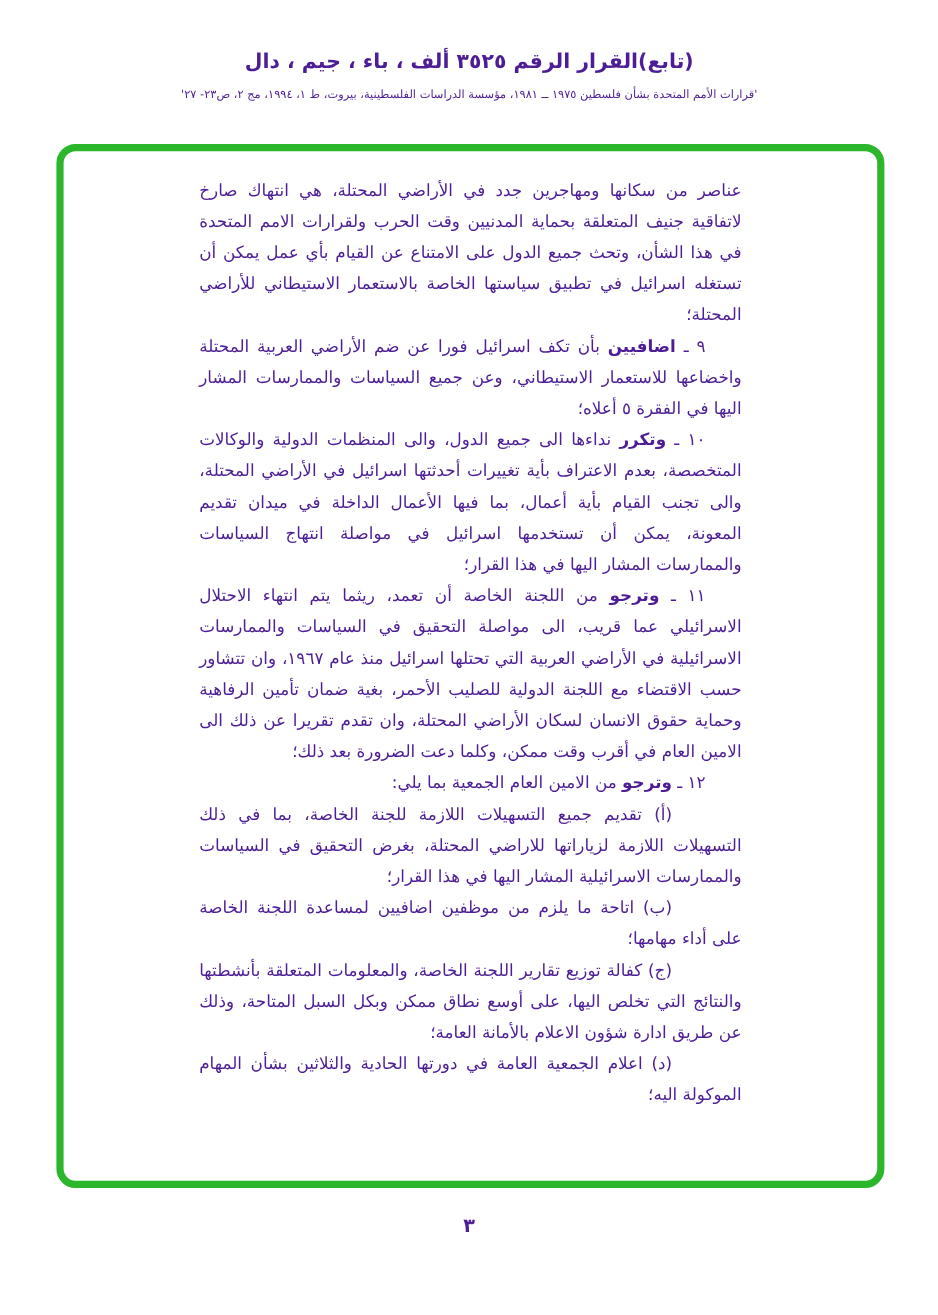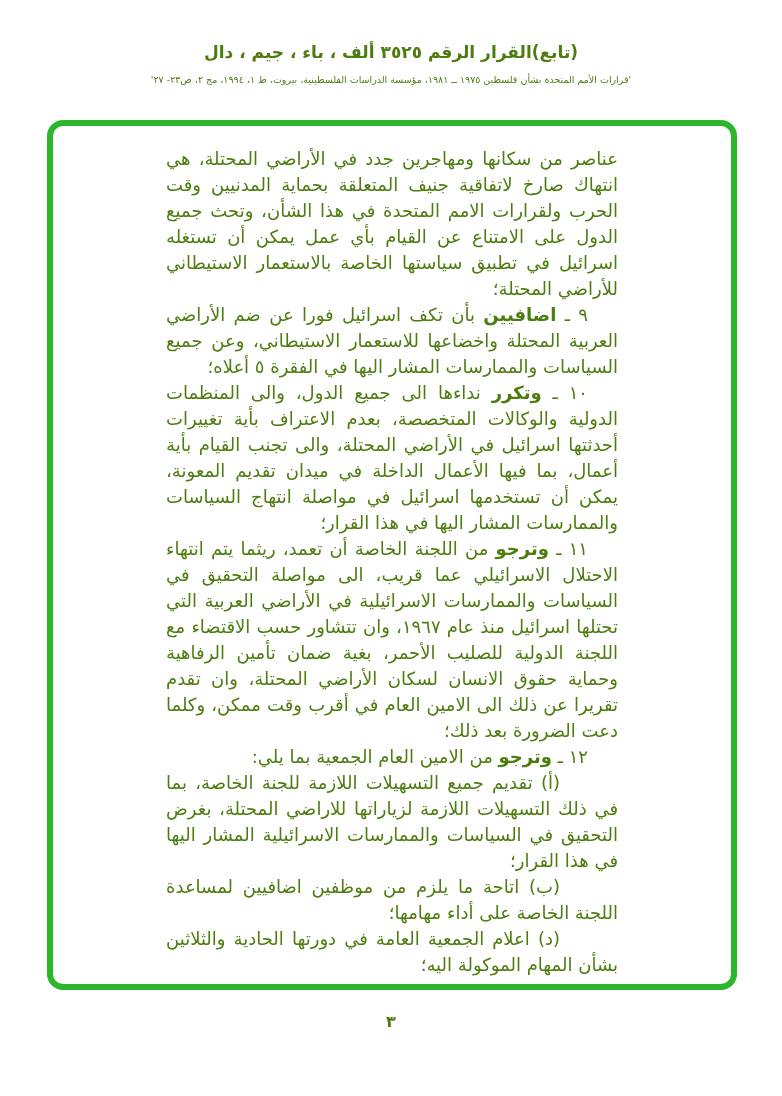--- a/index.html
+++ b/index.html
@@ -6,21 +6,21 @@
     margin: 0;
     padding: 0;
     background: #ffffff;
   }
   .page {
     position: relative;
     width: 782px;
     height: 1096px;
     background: #ffffff;
     font-family: "DejaVu Sans", sans-serif;
-    color: #4d7c0f;
+    color: #4c1d95;
     overflow: hidden;
   }
   .doc-header {
     position: absolute;
     top: 42px;
     left: 0;
     width: 100%;
     text-align: center;
     direction: rtl;
   }
@@ -43,21 +43,21 @@
     box-sizing: border-box;
     border: 6px solid #2cb62c;
     border-radius: 16px;
     background: #ffffff;
   }
   .text-column {
     width: 452px;
     margin: 20px auto 0 auto;
     direction: rtl;
     text-align: justify;
-    font-size: 18px;
+    font-size: 14px;
     line-height: 26px;
   }
   .para {
     margin: 0;
   }
   .para.indent { text-indent: 30px; }
   .para.indent-deep { text-indent: 58px; }
   .para b { font-weight: bold; }
   .doc-footer {
     position: absolute;
@@ -92,20 +92,21 @@
       <p class="para indent"><span>١٠ ـ </span><b>وتكرر</b><span> نداءها الى جميع الدول، والى المنظمات الدولية والوكالات المتخصصة، بعدم الاعتراف بأية تغييرات أحدثتها اسرائيل في الأراضي المحتلة، والى تجنب القيام بأية أعمال، بما فيها الأعمال الداخلة في ميدان تقديم المعونة، يمكن أن تستخدمها اسرائيل في مواصلة انتهاج السياسات والممارسات المشار اليها في هذا القرار؛</span></p>
 
       <p class="para indent"><span>١١ ـ </span><b>وترجو</b><span> من اللجنة الخاصة أن تعمد، ريثما يتم انتهاء الاحتلال الاسرائيلي عما قريب، الى مواصلة التحقيق في السياسات والممارسات الاسرائيلية في الأراضي العربية التي تحتلها اسرائيل منذ عام ١٩٦٧، وان تتشاور حسب الاقتضاء مع اللجنة الدولية للصليب الأحمر، بغية ضمان تأمين الرفاهية وحماية حقوق الانسان لسكان الأراضي المحتلة، وان تقدم تقريرا عن ذلك الى الامين العام في أقرب وقت ممكن، وكلما دعت الضرورة بعد ذلك؛</span></p>
 
       <p class="para indent"><span>١٢ ـ </span><b>وترجو</b><span> من الامين العام الجمعية بما يلي:</span></p>
 
       <p class="para indent-deep"><span>(أ) </span><span>تقديم جميع التسهيلات اللازمة للجنة الخاصة، بما في ذلك التسهيلات اللازمة لزياراتها للاراضي المحتلة، بغرض التحقيق في السياسات والممارسات الاسرائيلية المشار اليها في هذا القرار؛</span></p>
 
       <p class="para indent-deep"><span>(ب) </span><span>اتاحة ما يلزم من موظفين اضافيين لمساعدة اللجنة الخاصة على أداء مهامها؛</span></p>
 
+      <p class="para indent-deep"><span>(ج) </span><span>كفالة توزيع تقارير اللجنة الخاصة، والمعلومات المتعلقة بأنشطتها والنتائج التي تخلص اليها، على أوسع نطاق ممكن وبكل السبل المتاحة، وذلك عن طريق ادارة شؤون الاعلام بالأمانة العامة؛</span></p>
 
       <p class="para indent-deep"><span>(د) </span><span>اعلام الجمعية العامة في دورتها الحادية والثلاثين بشأن المهام الموكولة اليه؛</span></p>
 
     </div>
   </div>
 
   <footer class="doc-footer">
     <span class="page-number">٣</span>
   </footer>
 

